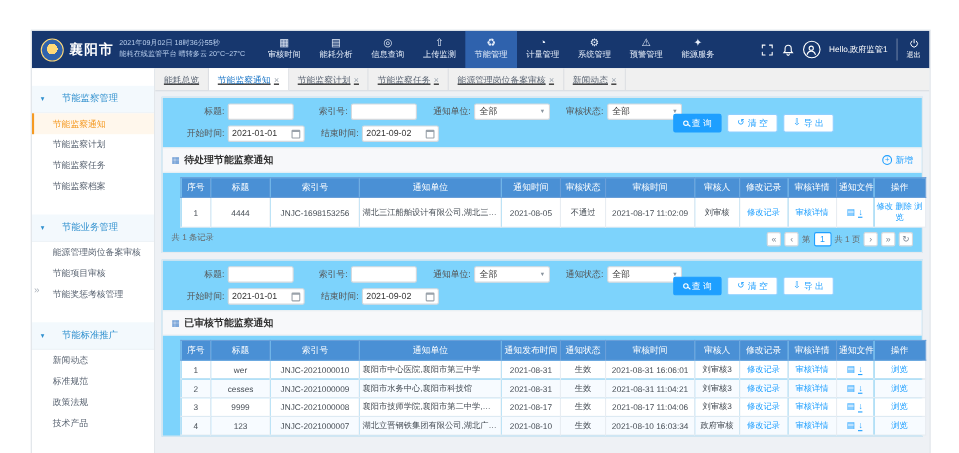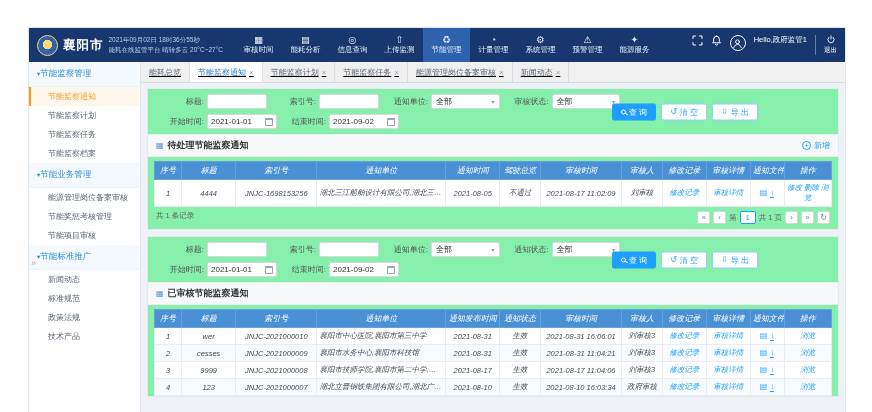--- a/index.html
+++ b/index.html
@@ -14,49 +14,49 @@
   .logo { width:21px; height:21px; border-radius:50%; flex:0 0 21px;
           background:radial-gradient(circle at 50% 45%, #ffd978 0 34%, #2f62ad 35% 100%);
           border:1px solid #ffd978; }
   .brand-name { font-size:12.5px; font-weight:bold; letter-spacing:1px; white-space:nowrap; }
   .brand-sub { font-size:6.5px; color:#b9cfee; line-height:1.55; white-space:nowrap; }
   .topnav { display:flex; margin-left:12px; }
   .nav-item { width:47px; height:34px; display:flex; flex-direction:column; align-items:center;
               justify-content:center; gap:1px; font-size:7.5px; color:#e7effb; cursor:pointer; }
   .nav-item.active { background:#2f62ad; }
   .ni { font-size:9.5px; line-height:1; }
-  .top-right { margin-left:auto; display:flex; gap:8px; }
+  .top-right { margin-left:auto; display:flex; align-items:center; gap:8px; }
   .tr-btn { display:flex; cursor:pointer; }
   .tr-btn svg, .logout svg { display:block; }
   .avatar { width:16px; height:16px; border-radius:50%; border:1px solid #fff;
             display:flex; align-items:center; justify-content:center; cursor:pointer; }
   .greeting { font-size:7.5px; white-space:nowrap; }
   .logout { display:flex; flex-direction:column; align-items:center; gap:1px; font-size:6.5px;
             border-left:1px solid rgba(255,255,255,.35); padding-left:8px; cursor:pointer; }
 
   
   .bodyrow { flex:1; display:flex; min-height:0; }
   .sidebar { flex:0 0 112px; background:#fff; border-right:1px solid #e3e7eb; position:relative; overflow:hidden; }
-  .sec-head { display:flex; align-items:center; gap:0; padding:6px 8px; font-size:8.5px;
-              color:#2e8fce; background:#f3f9fd; border-bottom:1px solid #eef3f7; cursor:pointer; white-space:nowrap; }
+  .sec-head { display:flex; align-items:center; gap:16px; padding:6px 8px; font-size:8.5px;
+              color:#2e8fce; background:#f3f9fd; border-bottom:1px solid #eef3f7; cursor:pointer; white-space:nowrap;margin-top:16px; }
   .caret { font-size:6.5px; color:#2e8fce; }
   .side-item { padding:4px 6px 4px 19px; font-size:8px; color:#5a6472; cursor:pointer; white-space:nowrap; }
   .side-item.active { color:#f59a23; background:#fff7ec; border-left:2px solid #f59a23; padding-left:17px; }
   .collapse-handle { position:absolute; left:2px; top:196px; font-size:9px; color:#a6aeb8; cursor:pointer; }
 
   .main { flex:1; min-width:0; display:flex; flex-direction:column; }
   .tabsbar { flex:0 0 20px; background:#f0f0f0; border-bottom:1px solid #d8dde3; display:flex;text-decoration:underline; }
   .tab { height:20px; display:flex; align-items:center; gap:3px; padding:0 8px; font-size:8px; color:#5a6472;
          border-right:1px solid #dddfe3; cursor:pointer; white-space:nowrap; }
   .tab.active { background:#ffffff; color:#1e78c8; }
   .tab .x { display:none; color:#96a0ab; font-size:8px; }
   .tab.closable .x { display:inline; }
 
   .content { flex:1; min-height:0; overflow:hidden; padding:5px 6px; display:flex; flex-direction:column; gap:6px; }
-  .card { background:#86efac; border:1px solid #e6eaee; }
+  .card { background:#7dd3fc; border:1px solid #e6eaee; }
 
   
   .filter { position:relative; padding:5px 218px 5px 10px; display:flex; flex-direction:column; gap:5px; }
   .frow { display:flex; align-items:center; gap:3px; }
   .flabel { font-size:8px; color:#555; width:46px; text-align:right; flex:0 0 46px; white-space:nowrap; }
   .finput { width:60px; height:15px; border:1px solid #d4d9de; border-radius:2px; font-size:8px; padding:0 3px; color:#333; }
   .fselect { width:70px; height:15px; border:1px solid #d4d9de; border-radius:2px; background:#fff;
              display:flex; align-items:center; justify-content:space-between; padding:0 4px;
              font-size:8px; color:#333; cursor:pointer; }
   .fselect .caret-down { font-size:6px; color:#8a949e; }
@@ -77,21 +77,21 @@
   
   .section-bar { display:flex; align-items:center; gap:4px; padding:4px 8px; background:#f7f8fa;
                  border-top:1px solid #eceff2; border-bottom:1px solid #eceff2; }
   .sb-icon { color:#5a8fd0; font-size:8px; }
   .sb-title { font-size:9px; font-weight:bold; color:#333; }
   .sb-add { margin-left:auto; display:flex; align-items:center; gap:3px; color:#1e9fff; font-size:8px; cursor:pointer; }
   .plus { width:9px; height:9px; border:1px solid #1e9fff; border-radius:50%; display:flex;
           align-items:center; justify-content:center; font-size:7px; line-height:1; }
 
   
-  table { width:calc(100% - 12px); margin:4px 6px 0; border-collapse:collapse; table-layout:fixed;font-style:italic; }
+  table { width:calc(100% - 12px); margin:4px 16px 0; border-collapse:collapse; table-layout:fixed; }
   th { background:#4a90d5; color:#fff; font-size:8px; font-weight:normal; padding:3px 2px;
        border:1px solid #699fd9; white-space:nowrap; overflow:hidden; cursor:pointer; }
   td { font-size:7.5px; color:#454c54; padding:3px 2px; border:1px solid #e8edf2; text-align:center;
        white-space:nowrap; overflow:hidden; text-overflow:ellipsis; background:#fff; }
   tbody tr:nth-child(even) td { background:#f7fbff; }
   .units-cell { text-align:left; }
   .link { color:#1e9fff; cursor:pointer; }
   .ops { white-space:normal; }
   .file-icons { display:flex; gap:3px; justify-content:center; align-items:center; color:#1e9fff; }
   .doc-ic { font-size:8px; line-height:1; cursor:pointer; }
@@ -216,23 +216,23 @@
         </div>
 
       <div class="sec-head">
         <span class="caret">▾</span>
         <span>节能业务管理</span>
       </div>
       <div>
 
           <div class="side-item">能源管理岗位备案审核</div>
 
+          <div class="side-item">节能项目审核</div>
+
           <div class="side-item">节能奖惩考核管理</div>
-
-          <div class="side-item">节能项目审核</div>
         </div>
 
       <div class="sec-head">
         <span class="caret">▾</span>
         <span>节能标准推广</span>
       </div>
       <div>
 
           <div class="side-item">新闻动态</div>
 
@@ -353,21 +353,21 @@
                 <col style="width:7%">
             </colgroup>
             <thead>
               <tr>
 
               <th>序号</th>
                   <th>标题</th>
                   <th>索引号</th>
                   <th>通知单位</th>
                   <th>通知时间</th>
-                  <th>驾驶总览</th>
+                  <th>审核状态</th>
                   <th>审核时间</th>
                   <th>审核人</th>
                   <th>修改记录</th>
                   <th>审核详情</th>
                   <th>通知文件</th>
                   <th>操作</th>
                 </tr>
             </thead>
             <tbody>
 

